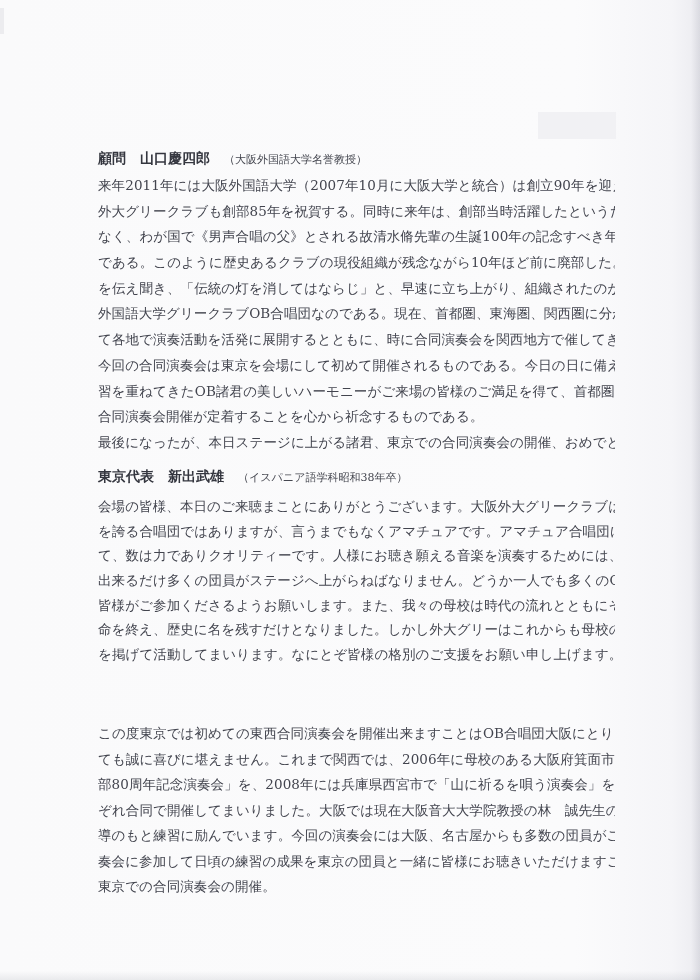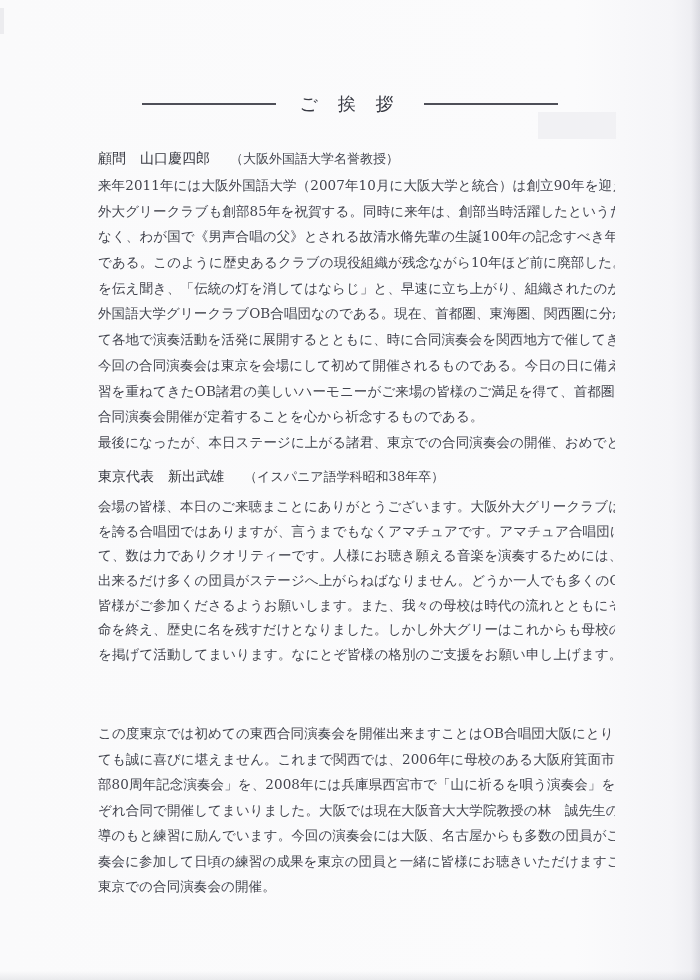--- a/index.html
+++ b/index.html
@@ -45,28 +45,28 @@
   }
   
   .section-header {
     position: absolute;
     left: 98px;
     width: 520px;
     line-height: 20px;
     white-space: nowrap;
   }
   .header-role-name {
-    font-weight: normal;
+    font-weight: bold;
     font-size: 14px;
     color: #34363f;
   }
   .header-qualification {
-    font-size: 13px;
+    font-size: 11px;
     color: #44464f;
-    margin-left: 15px;
+    margin-left: 9px;
   }
   .hdr-1 { top: 148px; }
   .hdr-2 { top: 466px; }
   .hdr-3 { top: 698px; }
   
   .para {
     position: absolute;
     left: 98px;
     width: 517px;
     font-size: 13.5px;
@@ -115,25 +115,20 @@
     width: 4px;
     height: 26px;
     background: rgba(120,122,135,0.10);
   }
 </style>
 </head>
 <body>
 
 <div class="scan-page">
 
-  <div class="title-row">
-    <div class="title-rule"></div>
-    <div class="title-text">ご 挨 拶</div>
-    <div class="title-rule"></div>
-  </div>
 
   <div class="artifact-under-title"></div>
   <div class="artifact-right-band"></div>
   <div class="artifact-bottom-band"></div>
   <div class="artifact-top-left"></div>
 
   <div class="section-header hdr-1">
     <span class="header-role-name">顧問　山口慶四郎</span>
     <span class="header-qualification">（大阪外国語大学名誉教授）</span>
   </div>

